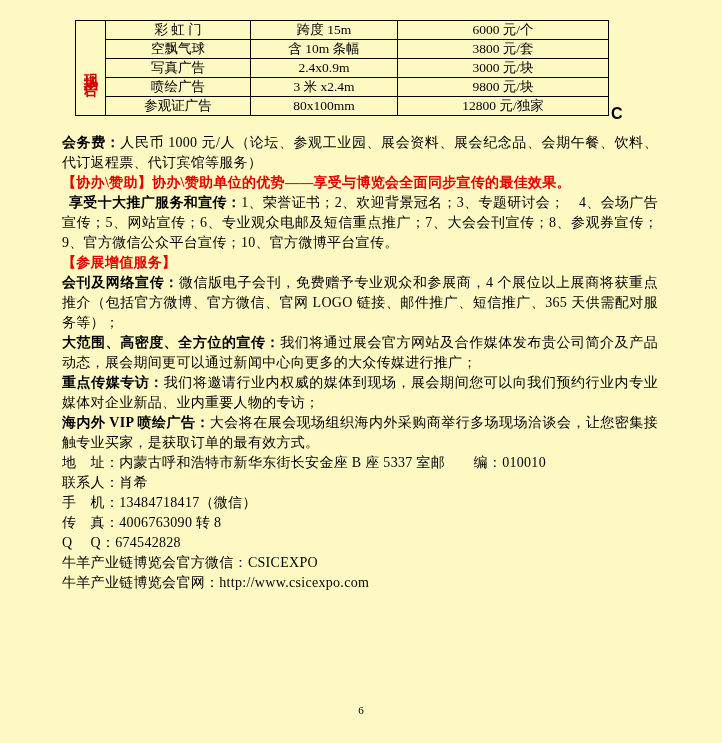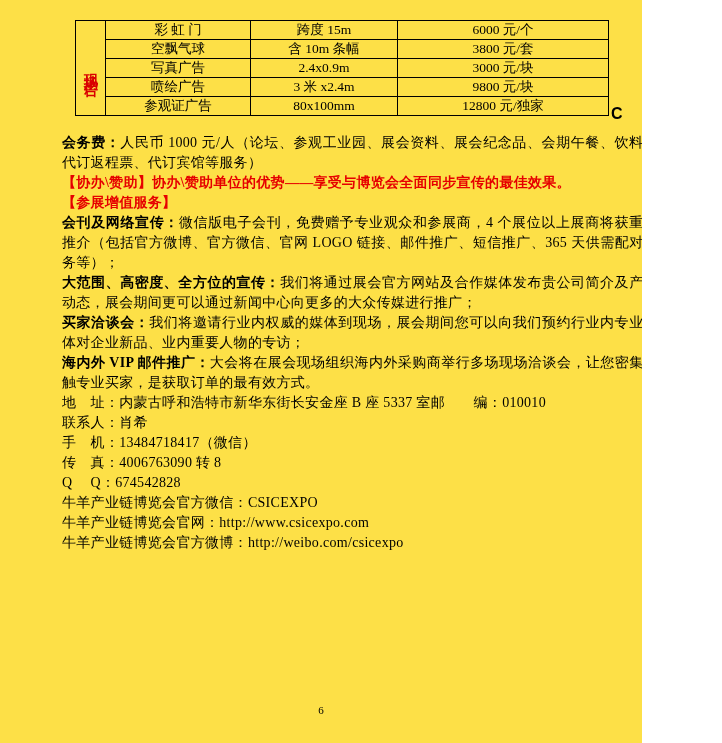--- a/index.html
+++ b/index.html
@@ -5,23 +5,23 @@
   * { box-sizing: border-box; }
   html, body { margin: 0; padding: 0; }
   body {
     width: 722px; height: 743px;
     background: #ffffff;
     color: #000000;
     font-family: "Liberation Serif", "DejaVu Serif", serif;
   }
   .page {
     position: relative;
-    width: 642px; height: 743px;
+    width: 722px; height: 743px;
     overflow: hidden;
-    background: #fde047;
+    background: #fef9c3;
   }
 
   
   .adtable {
     position: absolute;
     left: 75px; top: 20px;
     border-collapse: collapse;
     table-layout: fixed;
     width: 533px;
   }
@@ -130,33 +130,33 @@
   </tbody>
     </table>
 
   <div class="stray-c">C</div>
 
   <div class="content">
 
     <p><b>会务费：</b><span>人民币 1000 元/人（论坛、参观工业园、展会资料、展会纪念品、会期午餐、饮料、代订返程票、代订宾馆等服务）</span></p>
 
     <p class="red-heading sponsor-heading">【协办\赞助】协办\赞助单位的优势——享受与博览会全面同步宣传的最佳效果。</p>
+    <p class="sponsor-para"><b>享受十大推广服务和宣传：</b><span>1、荣誉证书；2、欢迎背景冠名；3、专题研讨会；　4、会场广告宣传；5、网站宣传；6、专业观众电邮及短信重点推广；7、大会会刊宣传；8、参观券宣传；9、官方微信公众平台宣传；10、官方微博平台宣传。</span></p>
 
     <p class="red-heading value-heading">【参展增值服务】</p>
     <p><b>会刊及网络宣传：</b><span>微信版电子会刊，免费赠予专业观众和参展商，4 个展位以上展商将获重点推介（包括官方微博、官方微信、官网 LOGO 链接、邮件推广、短信推广、365 天供需配对服务等）；</span></p>
     <p><b>大范围、高密度、全方位的宣传：</b><span>我们将通过展会官方网站及合作媒体发布贵公司简介及产品动态，展会期间更可以通过新闻中心向更多的大众传媒进行推广；</span></p>
-    <p><b>买家洽谈会：</b><span>我们将邀请行业内权威的媒体到现场，展会期间您可以向我们预约行业内专业媒体对企业新品、业内重要人物的专访；</span></p>
-    <p><b>海内外 VIP 邮件推广：</b><span>大会将在展会现场组织海内外采购商举行多场现场洽谈会，让您密集接触专业买家，是获取订单的最有效方式。</span></p>
+    <p><b>重点传媒专访：</b><span>我们将邀请行业内权威的媒体到现场，展会期间您可以向我们预约行业内专业媒体对企业新品、业内重要人物的专访；</span></p>
+    <p><b>海内外 VIP 喷绘广告：</b><span>大会将在展会现场组织海内外采购商举行多场现场洽谈会，让您密集接触专业买家，是获取订单的最有效方式。</span></p>
 
     <p class="contact-line"><span>地　址：内蒙古呼和浩特市新华东街长安金座 B 座 5337 室</span><span class="postal">邮　　编：010010</span></p>
     <p class="contact-line">联系人：肖希</p>
     <p class="contact-line">手　机：13484718417（微信）</p>
     <p class="contact-line">传　真：4006763090 转 8</p>
     <p class="contact-line">Q　 Q：674542828</p>
     <p class="contact-line">牛羊产业链博览会官方微信：CSICEXPO</p>
     <p class="contact-line">牛羊产业链博览会官网：http://www.csicexpo.com</p>
-    <p class="contact-line">牛羊产业链博览会官方微博：http://weibo.com/csicexpo</p>
 
   </div>
 
   <div class="page-number">6</div>
 
 </div>
 
 </body></html>

